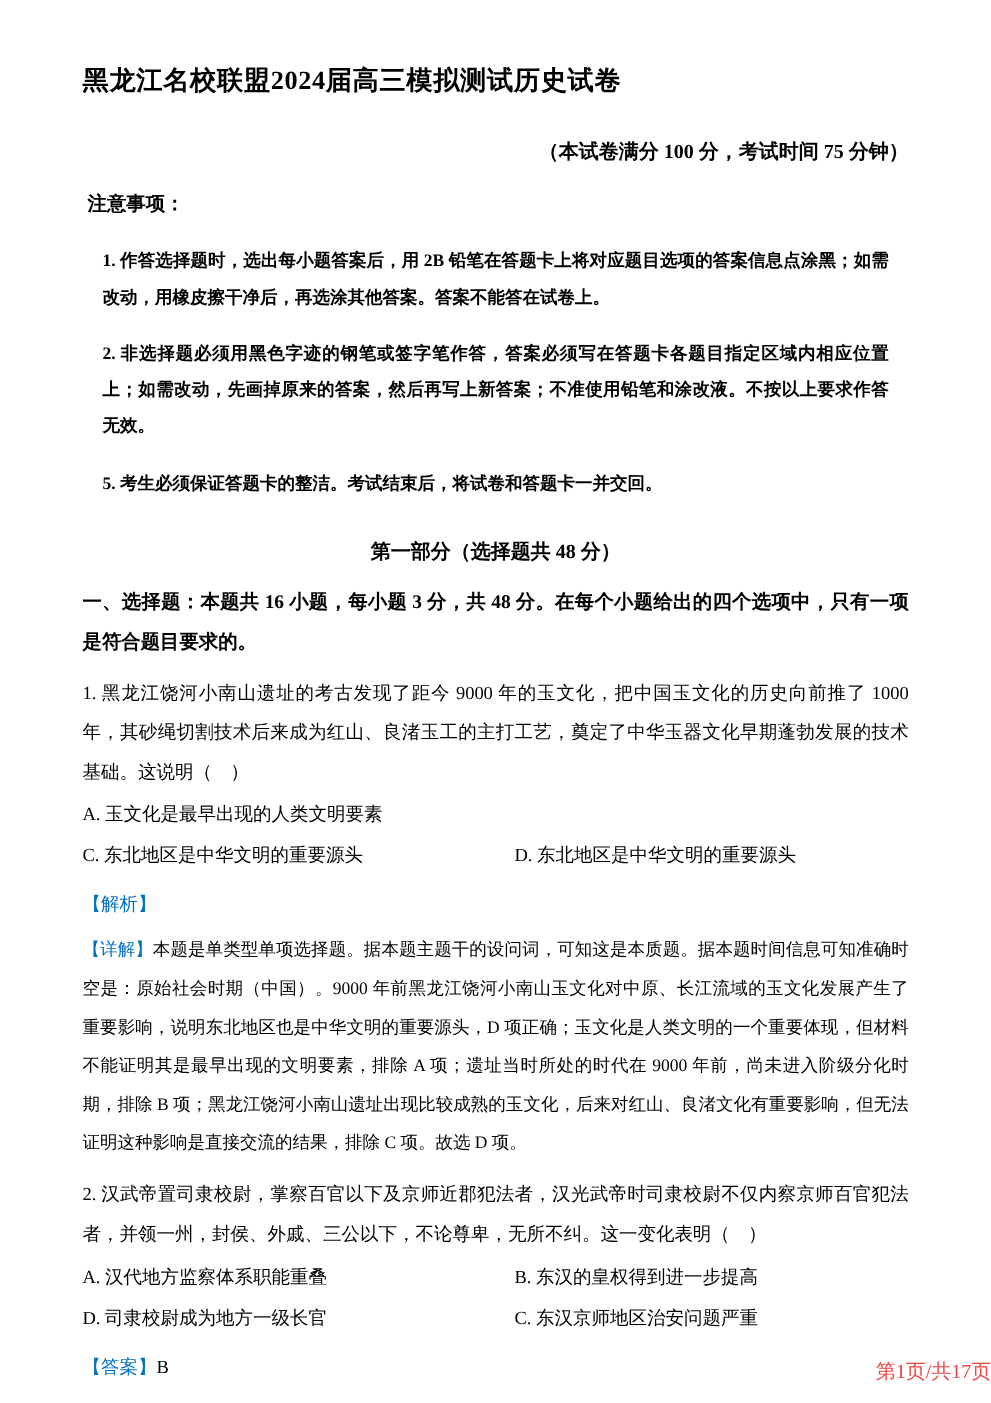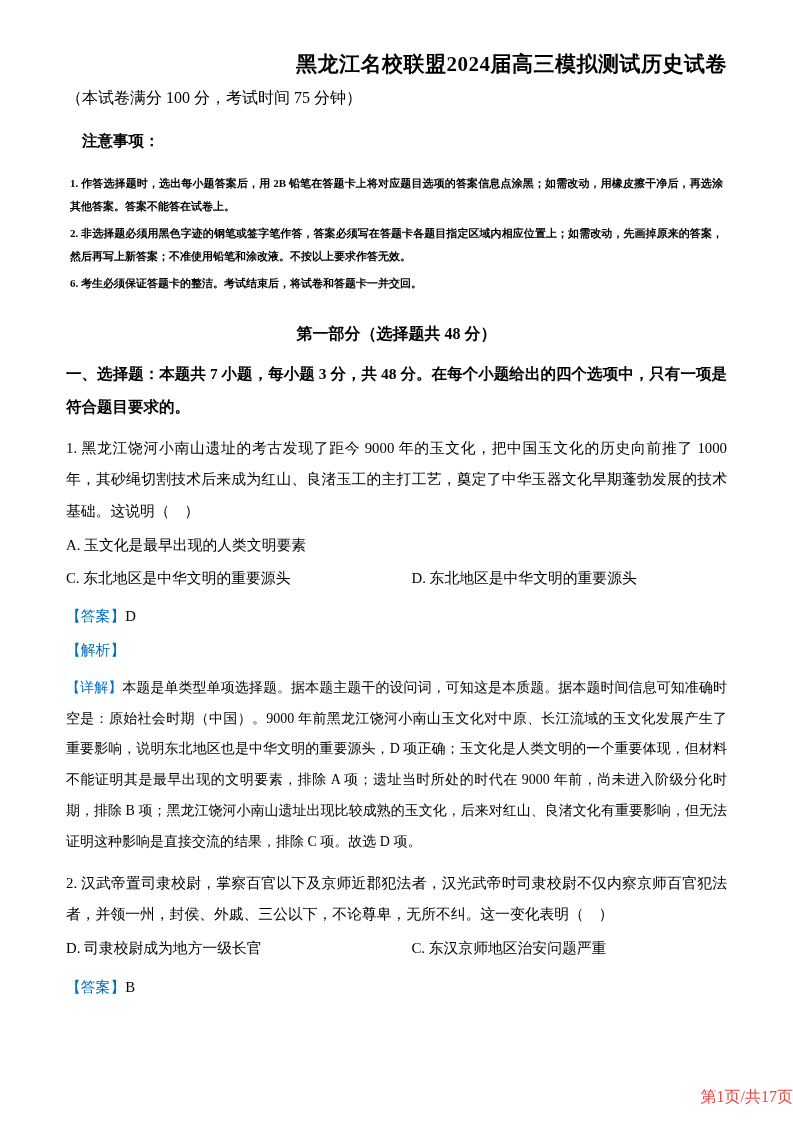--- a/index.html
+++ b/index.html
@@ -14,42 +14,42 @@
     font-family: "Liberation Serif", serif;
     color: #000000;
     overflow: hidden;
   }
   .content {
     padding: 50px 66px 0 66px;
   }
   .title {
     font-size: 21px;
     font-weight: bold;
-    text-align: right;
-    margin: 0 0 10px 0;
+    text-align: left;
+    margin: 0 0 33px 0;
     letter-spacing: 0.5px;
   }
   .subtitle {
     font-size: 16px;
-    font-weight: normal;
-    text-align: left;
+    font-weight: bold;
+    text-align: right;
     margin: 0 0 16px 0;
   }
   .notice-heading {
     font-size: 15.5px;
     font-weight: bold;
-    margin: 16px;
+    margin: 4px;
     line-height: 2.0;
   }
   .notice {
-    font-size: 11px;
+    font-size: 14px;
     font-weight: bold;
     line-height: 2.08;
     text-align: justify;
-    margin: 4px;
+    margin: 16px;
   }
   .section-heading {
     font-size: 16px;
     font-weight: bold;
     text-align: center;
     margin: 24px 0 8px 0;
     line-height: 2.0;
   }
   .section-intro {
     font-size: 15.5px;
@@ -104,41 +104,44 @@
 <body>
 
 <div class="content">
 
   <h1 class="title">黑龙江名校联盟2024届高三模拟测试历史试卷</h1>
   <h2 class="subtitle">（本试卷满分 100 分，考试时间 75 分钟）</h2>
 
   <p class="notice-heading">注意事项：</p>
   <p class="notice">1. 作答选择题时，选出每小题答案后，用 2B 铅笔在答题卡上将对应题目选项的答案信息点涂黑；如需改动，用橡皮擦干净后，再选涂其他答案。答案不能答在试卷上。</p>
   <p class="notice">2. 非选择题必须用黑色字迹的钢笔或签字笔作答，答案必须写在答题卡各题目指定区域内相应位置上；如需改动，先画掉原来的答案，然后再写上新答案；不准使用铅笔和涂改液。不按以上要求作答无效。</p>
-  <p class="notice">6. 考生必须保证答题卡的整洁。考试结束后，将试卷和答题卡一并交回。</p>
+  <p class="notice">5. 考生必须保证答题卡的整洁。考试结束后，将试卷和答题卡一并交回。</p>
 
   <h3 class="section-heading">第一部分（选择题共 48 分）</h3>
-  <p class="section-intro">一、选择题：本题共 7 小题，每小题 3 分，共 48 分。在每个小题给出的四个选项中，只有一项是符合题目要求的。</p>
+  <p class="section-intro">一、选择题：本题共 16 小题，每小题 3 分，共 48 分。在每个小题给出的四个选项中，只有一项是符合题目要求的。</p>
 
   <div class="question">
     <p class="stem">1. 黑龙江饶河小南山遗址的考古发现了距今 9000 年的玉文化，把中国玉文化的历史向前推了 1000 年，其砂绳切割技术后来成为红山、良渚玉工的主打工艺，奠定了中华玉器文化早期蓬勃发展的技术基础。这说明（　）</p>
     <div class="options-row">
       <span class="option">A. 玉文化是最早出现的人类文明要素</span>
     </div>
     <div class="options-row">
       <span class="option">C. 东北地区是中华文明的重要源头</span>
       <span class="option">D. 东北地区是中华文明的重要源头</span>
     </div>
-    <p class="marker-line"><span class="blue">【答案】</span><span>D</span></p>
     <p class="marker-line"><span class="blue">【解析】</span></p>
     <p class="detail"><span class="blue">【详解】</span><span>本题是单类型单项选择题。据本题主题干的设问词，可知这是本质题。据本题时间信息可知准确时空是：原始社会时期（中国）。9000 年前黑龙江饶河小南山玉文化对中原、长江流域的玉文化发展产生了重要影响，说明东北地区也是中华文明的重要源头，D 项正确；玉文化是人类文明的一个重要体现，但材料不能证明其是最早出现的文明要素，排除 A 项；遗址当时所处的时代在 9000 年前，尚未进入阶级分化时期，排除 B 项；黑龙江饶河小南山遗址出现比较成熟的玉文化，后来对红山、良渚文化有重要影响，但无法证明这种影响是直接交流的结果，排除 C 项。故选 D 项。</span></p>
   </div>
 
   <div class="question">
     <p class="stem">2. 汉武帝置司隶校尉，掌察百官以下及京师近郡犯法者，汉光武帝时司隶校尉不仅内察京师百官犯法者，并领一州，封侯、外戚、三公以下，不论尊卑，无所不纠。这一变化表明（　）</p>
+    <div class="options-row">
+      <span class="option">A. 汉代地方监察体系职能重叠</span>
+      <span class="option">B. 东汉的皇权得到进一步提高</span>
+    </div>
     <div class="options-row">
       <span class="option">D. 司隶校尉成为地方一级长官</span>
       <span class="option">C. 东汉京师地区治安问题严重</span>
     </div>
     <p class="marker-line"><span class="blue">【答案】</span><span>B</span></p>
   </div>
 
 </div>
 
 <div class="footer">第1页/共17页</div>

